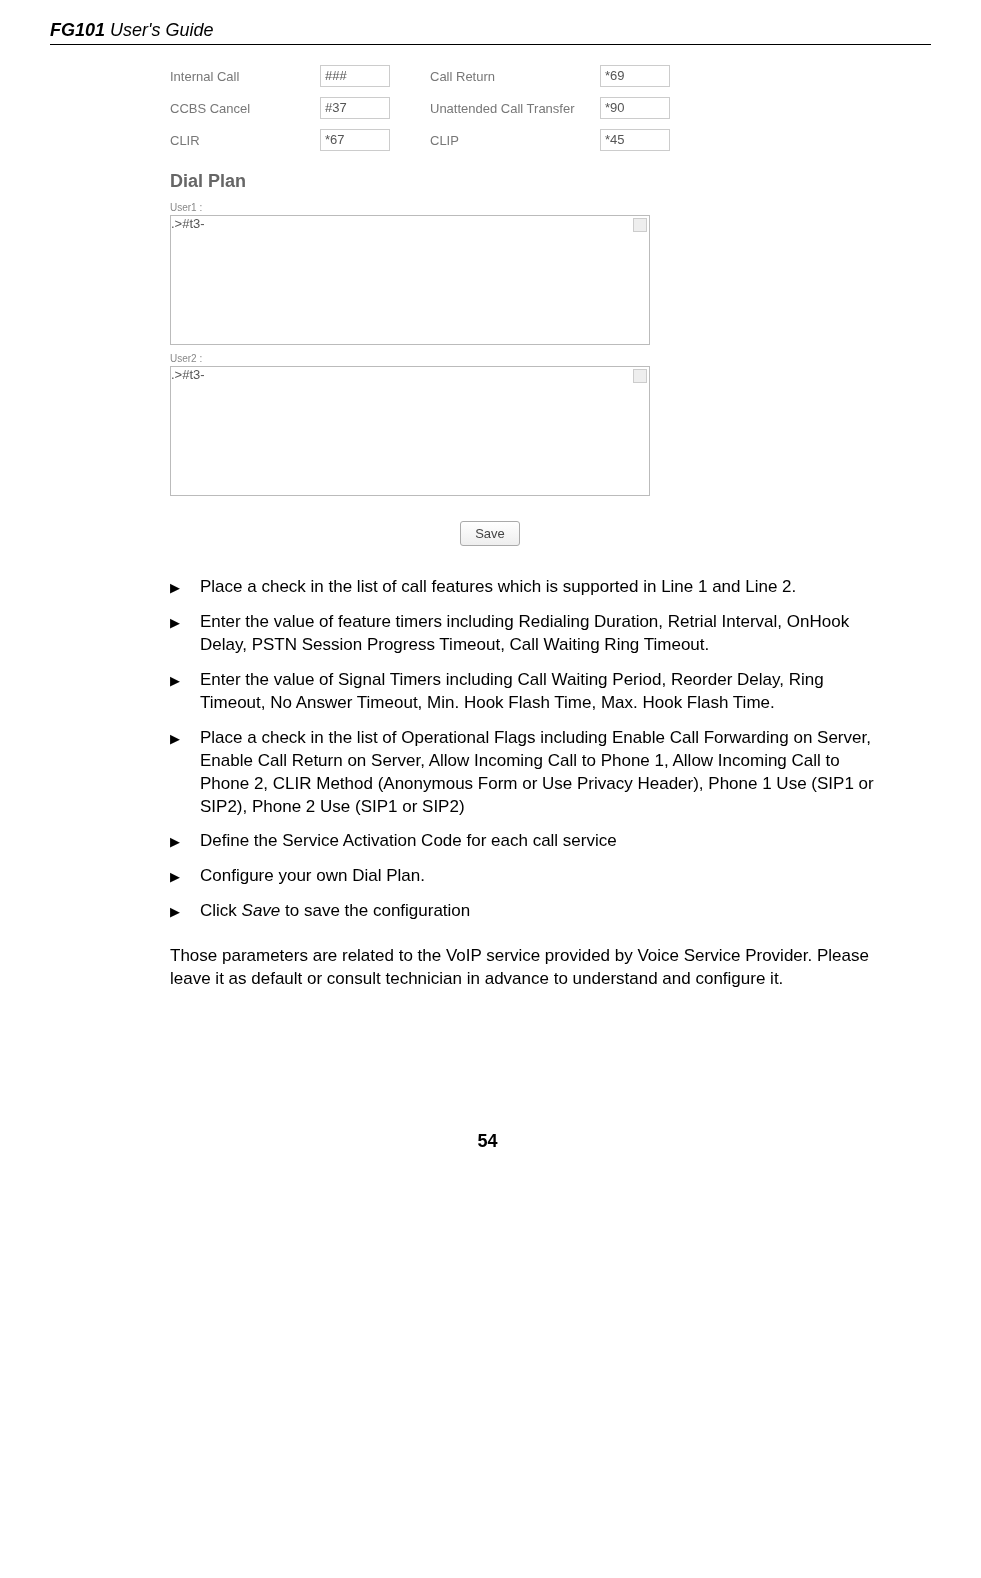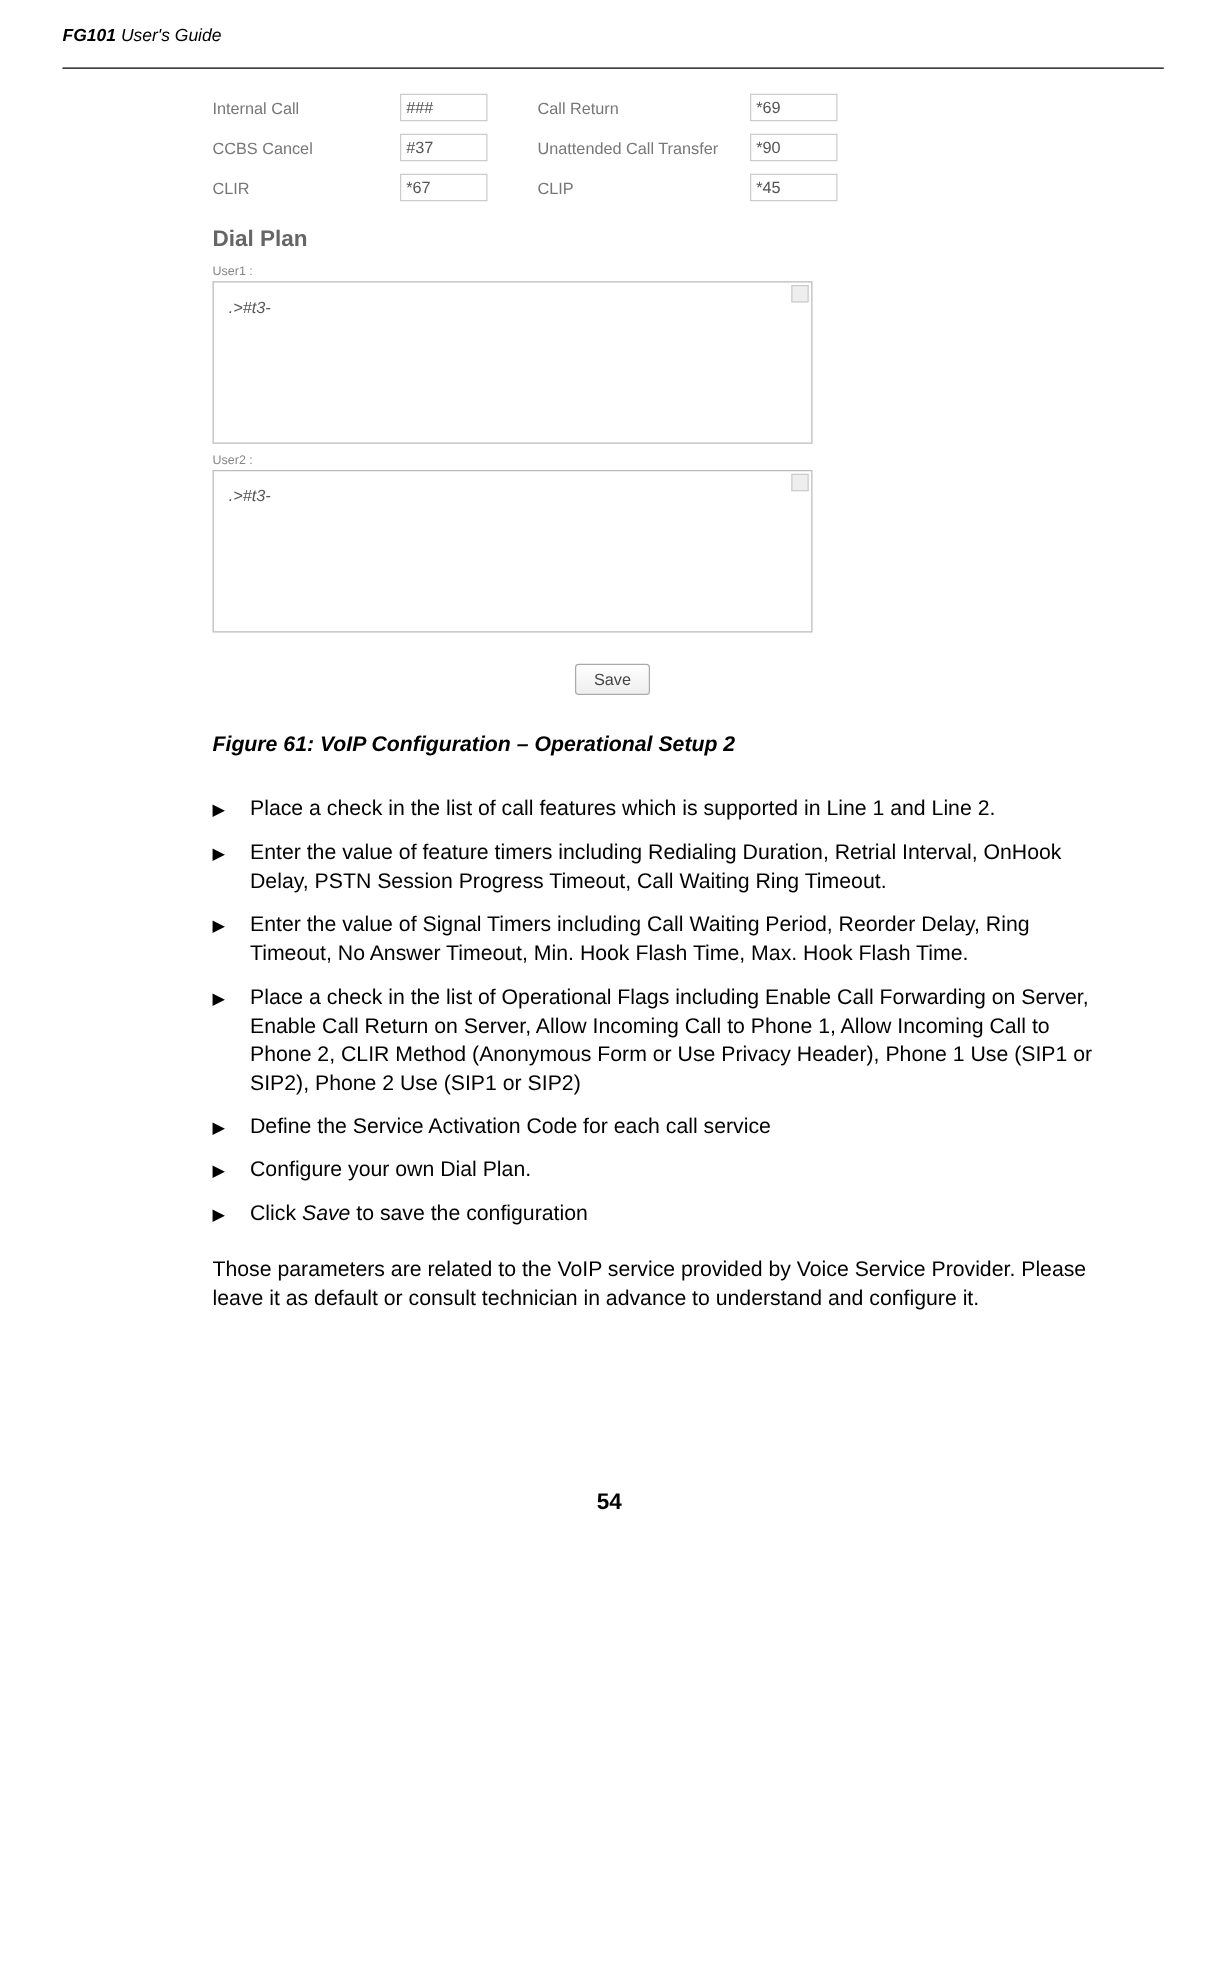--- a/index.html
+++ b/index.html
@@ -9,23 +9,23 @@
     color: #000;
     width: 981px;
     margin: 0;
     padding: 0;
   }
   .page {
     padding: 20px 50px 40px 50px;
   }
   .header-line {
     border-bottom: 1px solid #000;
-    padding-bottom: 18px;
+    padding-bottom: 3px;
     margin-bottom: 20px;
-    font-size: 14px;
+    font-size: 18px;
     font-weight: bold;
     font-style: italic;
   }
   .header-line .normal { font-style: italic; font-weight: normal; }
   .screenshot-area {
     margin-left: 120px;
     margin-right: 40px;
     margin-bottom: 30px;
   }
   .field-row {
@@ -54,24 +54,23 @@
     margin-top: 20px;
     margin-bottom: 10px;
   }
   .user-label { font-size: 10px; color:#888; margin-top: 8px; margin-bottom: 2px; }
   .textarea-box {
     border: 1px solid #bbb;
     width: 480px;
     height: 130px;
     position: relative;
     font-size: 13px;
-    padding: 12px;
+    padding: 0;
     color:#555;
     background:#fff;
-    font-style:italic;
   }
   .textarea-box .resize-handle {
     position: absolute;
     right: 2px;
     top: 2px;
     width: 14px;
     height: 14px;
     background: #eee;
     border:1px solid #ccc;
   }
@@ -168,21 +167,20 @@
     <div class="textarea-box">
       <span>.&gt;#t3-</span>
       <div class="resize-handle"></div>
     </div>
 
     <div class="save-wrap">
       <span class="save-btn">Save</span>
     </div>
   </div>
 
-  <div class="figure-caption">Figure 61: VoIP Configuration – Operational Setup 2</div>
 
   <div class="content-block">
 
     <div id="bullets-container">
         <div class="bullet-row">
           <div class="marker">▶</div>
           <div class="text">Place a check in the list of call features which is supported in Line 1 and Line 2.</div>
         </div>
         <div class="bullet-row">
           <div class="marker">▶</div>

